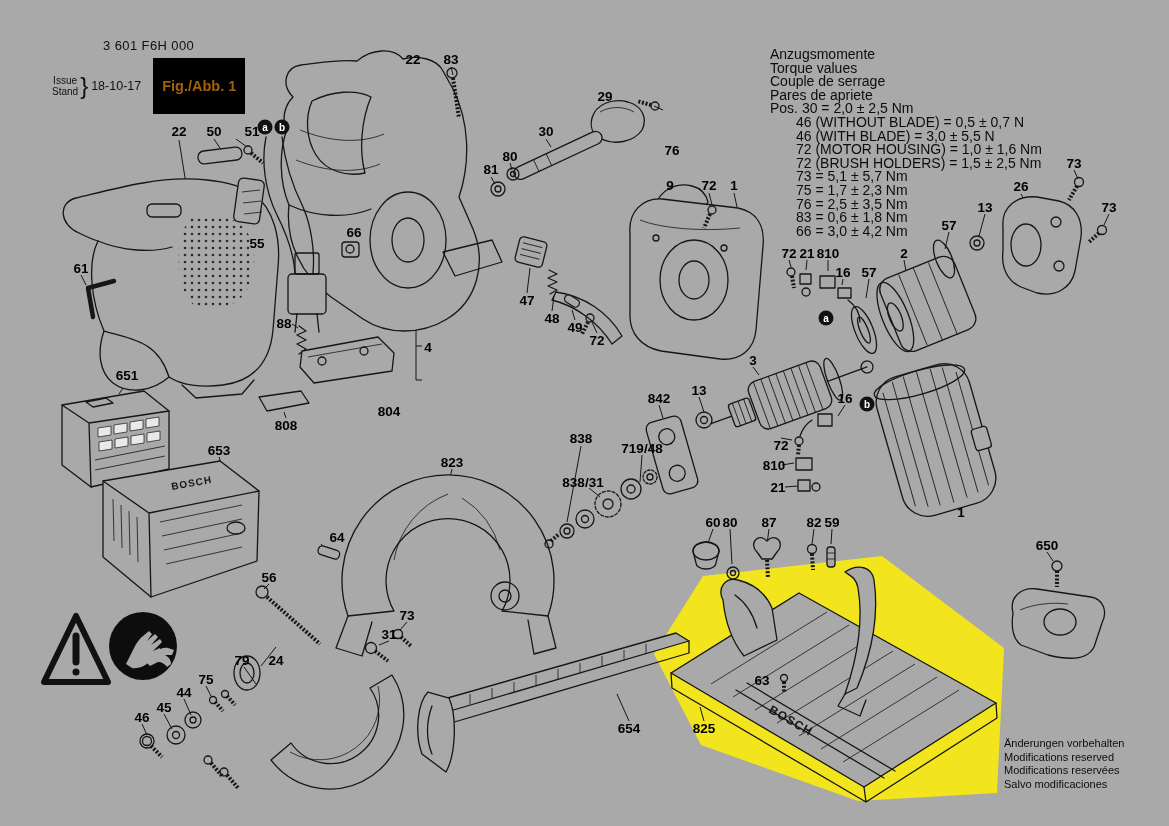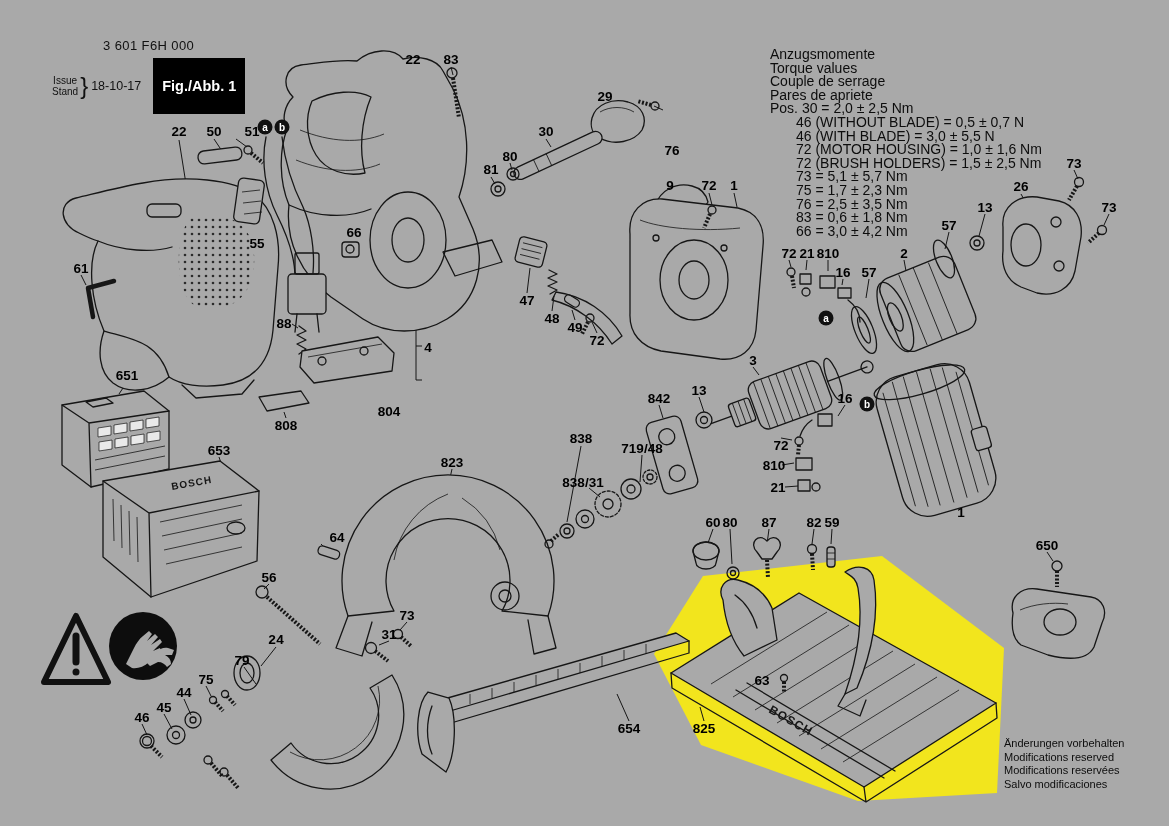--- a/index.html
+++ b/index.html
@@ -18,21 +18,21 @@
   .connector-ref { position:absolute; transform:translate(-50%,-50%); width:15px; height:15px;
     border-radius:50%; background:#111; color:#fff; font-size:10px; font-weight:bold;
     display:flex; align-items:center; justify-content:center; }
 
   #header { position:absolute; left:52px; top:38px; color:#111;text-align:center; }
   .doc-number { font-size:13px; letter-spacing:0.4px; }
   .issue-row { display:flex; align-items:center; margin-top:5px; }
   .issue-words { font-size:10px; line-height:11px; }
   .brace { font-size:24px; font-weight:300; margin:0 3px 0 2px; }
   .issue-date { font-size:12.5px; }
-  .fig-box { background:#000; color:#ffffff; font-weight:bold; font-size:14.5px; padding:20px 9px; margin-left:12px; }
+  .fig-box { background:#000; color:#a16207; font-weight:bold; font-size:14.5px; padding:20px 9px; margin-left:12px; }
 
   #torque { position:absolute; left:770px; top:48px; font-size:14px; line-height:13.6px; color:#0d0d0d; }
   #torque .indent { padding-left:26px; }
 
   #footer { position:absolute; left:1004px; top:737px; font-size:11px; line-height:13.5px; color:#0d0d0d; }
 </style>
 </head>
 <body>
 
 <div id="canvas">
@@ -466,21 +466,21 @@
       <div class="part-label" style="left: 321px; top: 537px; padding-left: 32px;">64</div>
       <div class="part-label" style="left: 713px; top: 522px;">60</div>
       <div class="part-label" style="left: 730px; top: 522px;">80</div>
       <div class="part-label" style="left: 769px; top: 522px;">87</div>
       <div class="part-label" style="left: 814px; top: 522px;">82</div>
       <div class="part-label" style="left: 832px; top: 522px;">59</div>
       <div class="part-label" style="left: 1047px; top: 545px;">650</div>
       <div class="part-label" style="left: 269px; top: 577px;">56</div>
       <div class="part-label" style="left: 407px; top: 615px;">73</div>
       <div class="part-label" style="left: 389px; top: 634px;">31</div>
-      <div class="part-label" style="left: 276px; top: 640px; font-family: Liberation Mono, monospace;">24</div>
+      <div class="part-label" style="left: 276px; top: 660px;">24</div>
       <div class="part-label" style="left: 242px; top: 660px;">79</div>
       <div class="part-label" style="left: 206px; top: 679px;">75</div>
       <div class="part-label" style="left: 184px; top: 692px;">44</div>
       <div class="part-label" style="left: 164px; top: 707px;">45</div>
       <div class="part-label" style="left: 142px; top: 717px;">46</div>
       <div class="part-label" style="left: 762px; top: 680px;">63</div>
       <div class="part-label" style="left: 629px; top: 728px;">654</div>
       <div class="part-label" style="left: 704px; top: 728px;">825</div>
       <div class="connector-ref" style="left: 265px; top: 127px;">a</div>
       <div class="connector-ref" style="left: 282px; top: 127px;">b</div>

